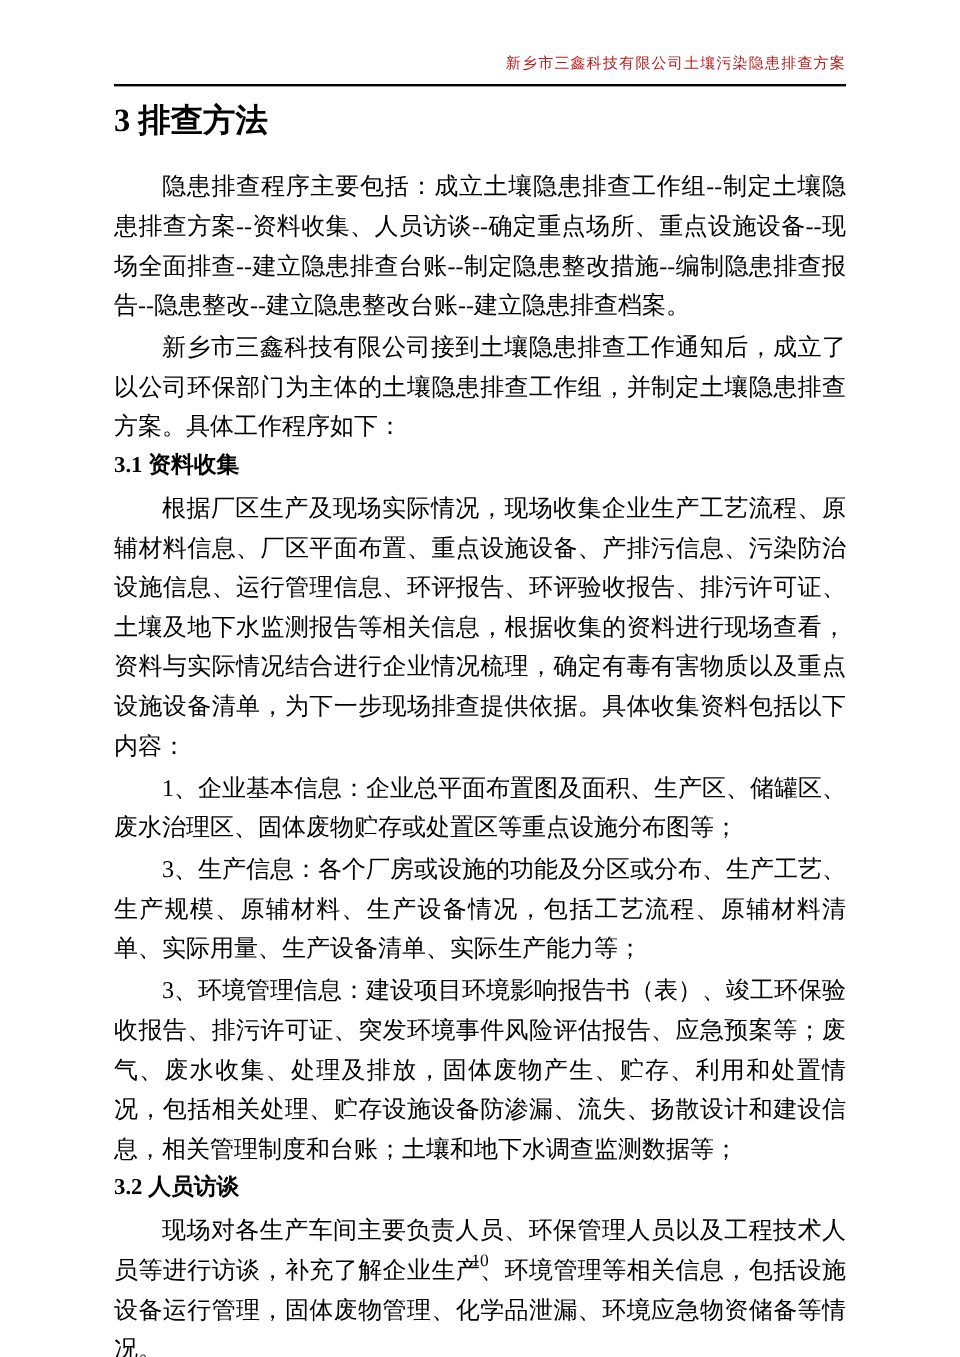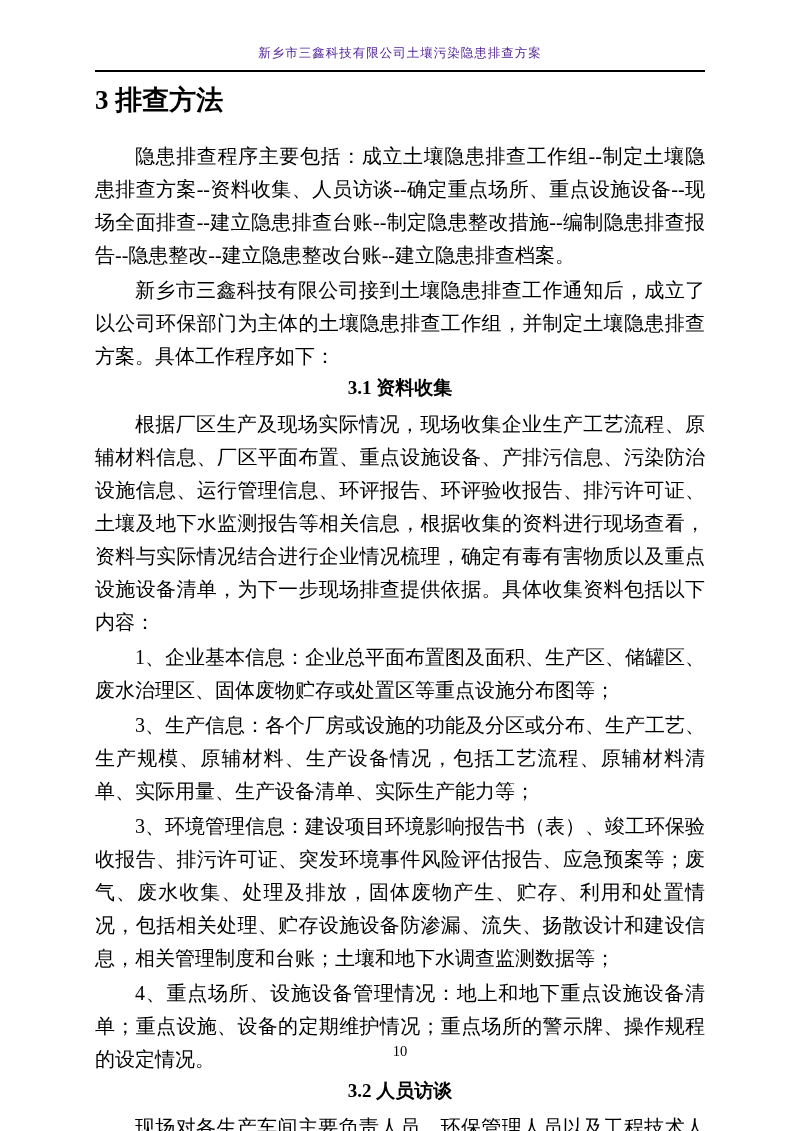--- a/index.html
+++ b/index.html
@@ -18,47 +18,47 @@
   }
   .doc-header {
     position: absolute;
     top: 0;
     left: 95px;
     width: 610px;
   }
   .doc-header-title {
     padding-top: 45px;
     padding-bottom: 9px;
-    text-align: center;
+    text-align: right;
     font-size: 12.5px;
     line-height: 16px;
     letter-spacing: 1px;
     border-bottom: 2px solid #000000;
-    color: #4c1d95;
+    color: #b91c1c;
   }
   .doc-body {
     position: absolute;
     top: 76px;
     left: 95px;
     width: 610px;
     text-align: justify;
   }
   .h-main {
     margin: 10px 0 26px 0;
     font-size: 27px;
     line-height: 28px;
     font-weight: bold;
     text-align: left;
   }
   .h-sub {
     margin: 0 0 7px 0;
     font-size: 19px;
     line-height: 26px;
     font-weight: bold;
-    text-align: center;
+    text-align: left;
   }
   .para {
     margin: 0 0 2px 0;
     font-size: 20px;
     line-height: 33px;
     text-indent: 2em;
   }
   .doc-footer {
     position: absolute;
     top: 1042px;
@@ -91,21 +91,20 @@
     <h2 class="h-sub">3.1 资料收集</h2>
 
     <p class="para">根据厂区生产及现场实际情况，现场收集企业生产工艺流程、原辅材料信息、厂区平面布置、重点设施设备、产排污信息、污染防治设施信息、运行管理信息、环评报告、环评验收报告、排污许可证、土壤及地下水监测报告等相关信息，根据收集的资料进行现场查看，资料与实际情况结合进行企业情况梳理，确定有毒有害物质以及重点设施设备清单，为下一步现场排查提供依据。具体收集资料包括以下内容：</p>
 
     <p class="para">1、企业基本信息：企业总平面布置图及面积、生产区、储罐区、废水治理区、固体废物贮存或处置区等重点设施分布图等；</p>
 
     <p class="para">3、生产信息：各个厂房或设施的功能及分区或分布、生产工艺、生产规模、原辅材料、生产设备情况，包括工艺流程、原辅材料清单、实际用量、生产设备清单、实际生产能力等；</p>
 
     <p class="para">3、环境管理信息：建设项目环境影响报告书（表）、竣工环保验收报告、排污许可证、突发环境事件风险评估报告、应急预案等；废气、废水收集、处理及排放，固体废物产生、贮存、利用和处置情况，包括相关处理、贮存设施设备防渗漏、流失、扬散设计和建设信息，相关管理制度和台账；土壤和地下水调查监测数据等；</p>
 
-    <p class="para">4、重点场所、设施设备管理情况：地上和地下重点设施设备清单；重点设施、设备的定期维护情况；重点场所的警示牌、操作规程的设定情况。</p>
 
     <h2 class="h-sub">3.2 人员访谈</h2>
 
     <p class="para">现场对各生产车间主要负责人员、环保管理人员以及工程技术人员等进行访谈，补充了解企业生产、环境管理等相关信息，包括设施设备运行管理，固体废物管理、化学品泄漏、环境应急物资储备等情况。</p>
 
   </main>
 
   <footer class="doc-footer">
     <span class="page-num">10</span>
   </footer>

